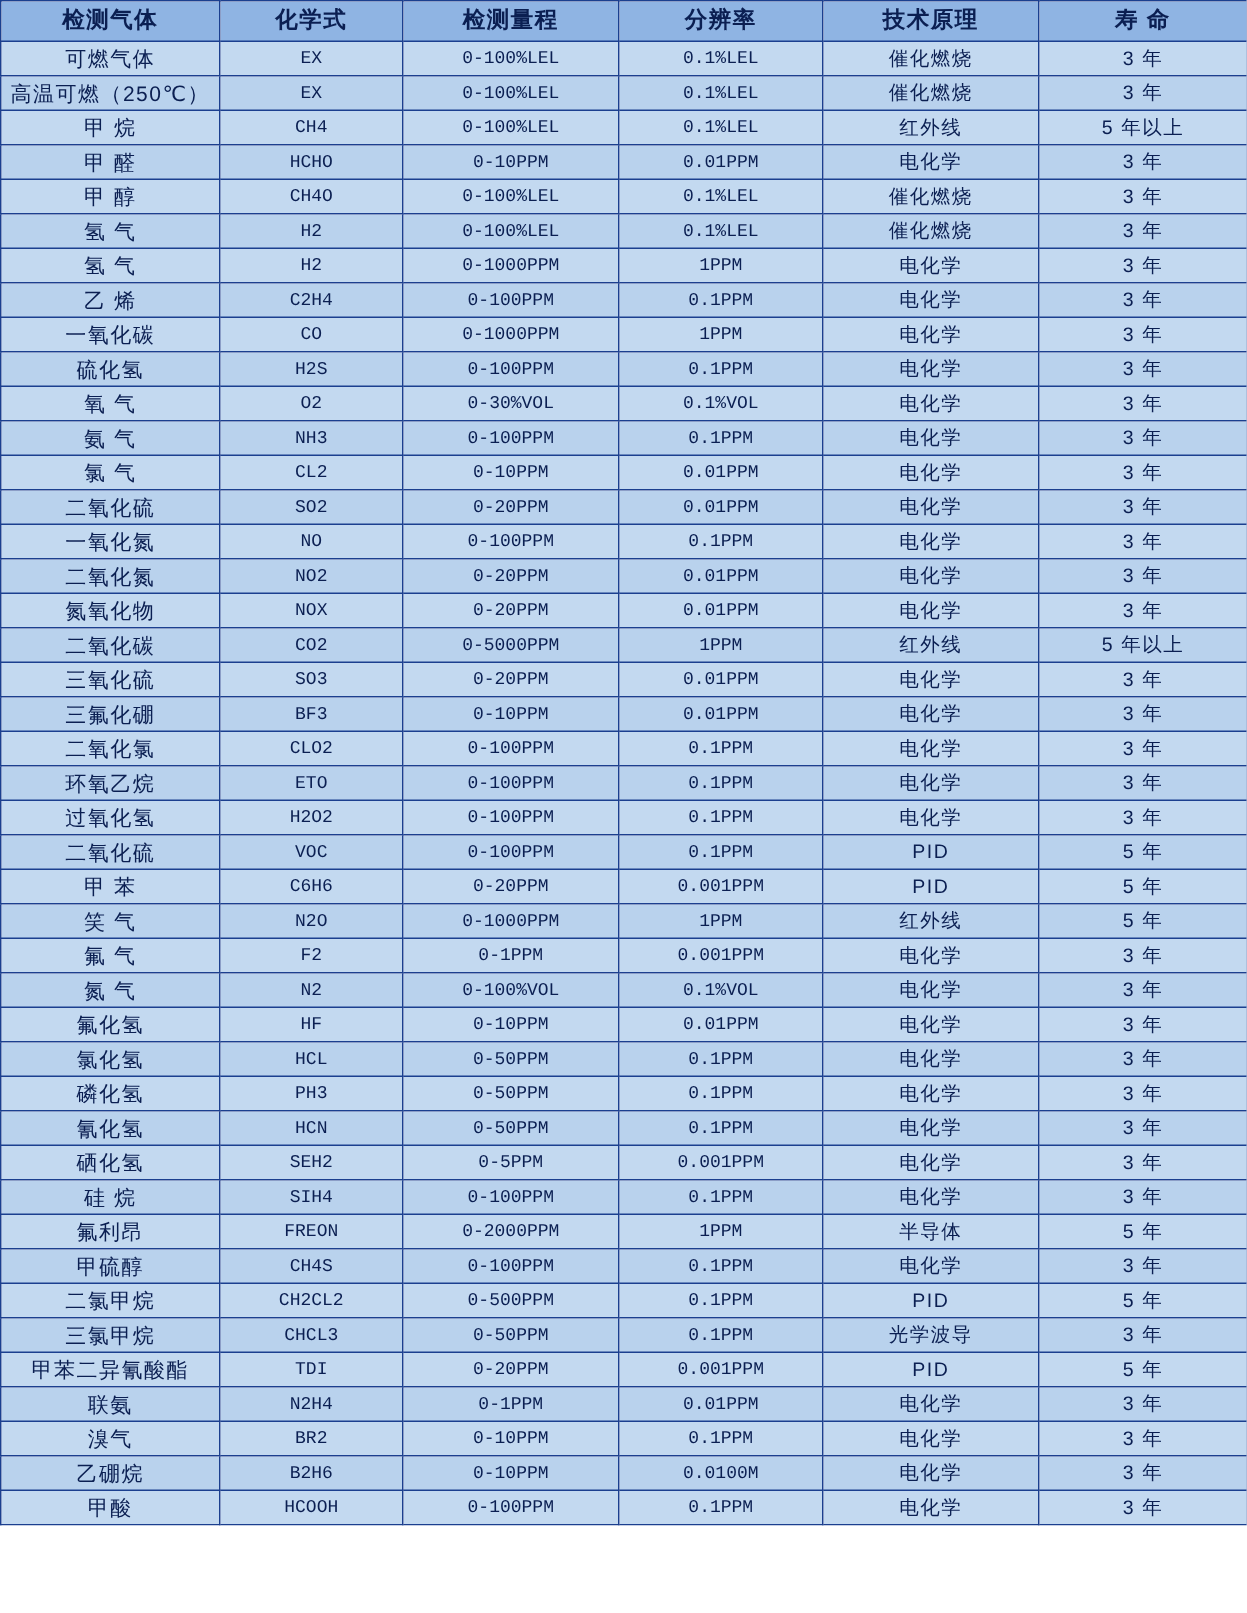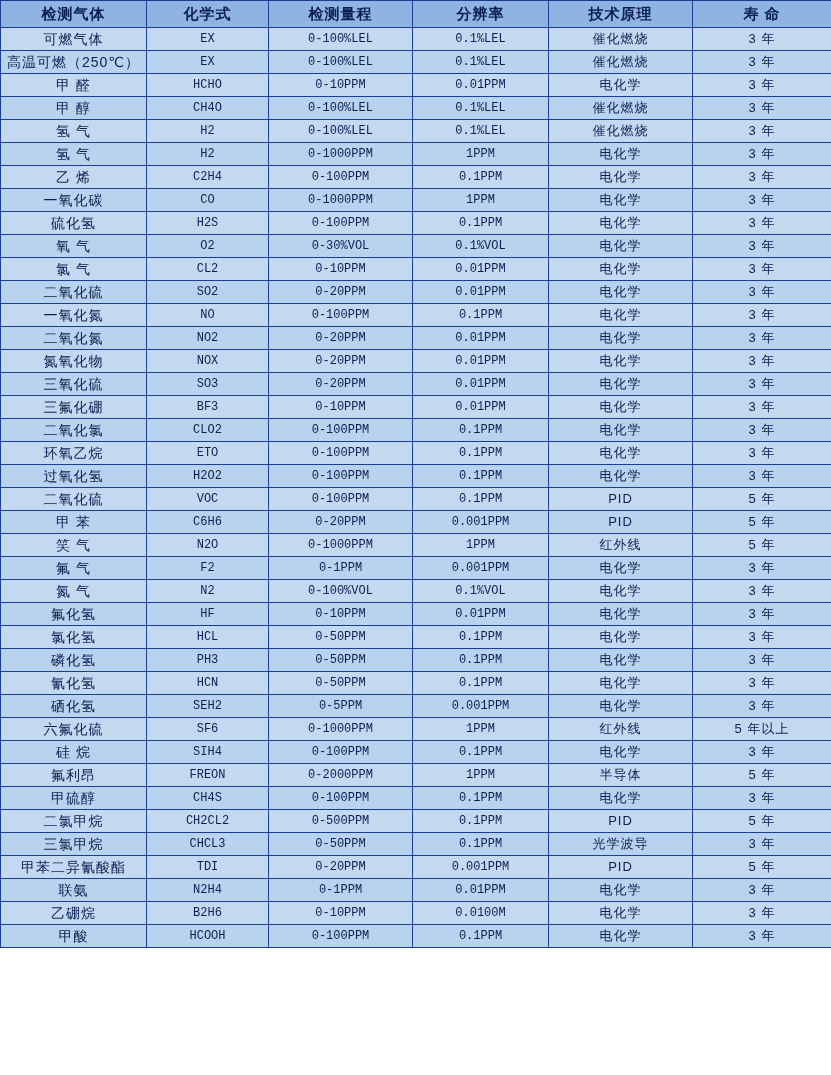--- a/index.html
+++ b/index.html
@@ -99,20 +99,28 @@
       </tr>
       <tr>
         <td class="col-name">高温可燃（250℃）</td>
         <td class="col-formula">EX</td>
         <td class="col-range">0-100%LEL</td>
         <td class="col-res">0.1%LEL</td>
         <td class="col-tech">催化燃烧</td>
         <td class="col-life">3 年</td>
       </tr>
       <tr>
+        <td class="col-name">甲 烷</td>
+        <td class="col-formula">CH4</td>
+        <td class="col-range">0-100%LEL</td>
+        <td class="col-res">0.1%LEL</td>
+        <td class="col-tech">红外线</td>
+        <td class="col-life">5 年以上</td>
+      </tr>
+      <tr>
         <td class="col-name">甲 醛</td>
         <td class="col-formula">HCHO</td>
         <td class="col-range">0-10PPM</td>
         <td class="col-res">0.01PPM</td>
         <td class="col-tech">电化学</td>
         <td class="col-life">3 年</td>
       </tr>
       <tr>
         <td class="col-name">甲 醇</td>
         <td class="col-formula">CH4O</td>
@@ -163,20 +171,28 @@
       </tr>
       <tr>
         <td class="col-name">氧 气</td>
         <td class="col-formula">O2</td>
         <td class="col-range">0-30%VOL</td>
         <td class="col-res">0.1%VOL</td>
         <td class="col-tech">电化学</td>
         <td class="col-life">3 年</td>
       </tr>
       <tr>
+        <td class="col-name">氨 气</td>
+        <td class="col-formula">NH3</td>
+        <td class="col-range">0-100PPM</td>
+        <td class="col-res">0.1PPM</td>
+        <td class="col-tech">电化学</td>
+        <td class="col-life">3 年</td>
+      </tr>
+      <tr>
         <td class="col-name">氯 气</td>
         <td class="col-formula">CL2</td>
         <td class="col-range">0-10PPM</td>
         <td class="col-res">0.01PPM</td>
         <td class="col-tech">电化学</td>
         <td class="col-life">3 年</td>
       </tr>
       <tr>
         <td class="col-name">二氧化硫</td>
         <td class="col-formula">SO2</td>
@@ -201,20 +217,28 @@
         <td class="col-tech">电化学</td>
         <td class="col-life">3 年</td>
       </tr>
       <tr>
         <td class="col-name">氮氧化物</td>
         <td class="col-formula">NOX</td>
         <td class="col-range">0-20PPM</td>
         <td class="col-res">0.01PPM</td>
         <td class="col-tech">电化学</td>
         <td class="col-life">3 年</td>
+      </tr>
+      <tr>
+        <td class="col-name">二氧化碳</td>
+        <td class="col-formula">CO2</td>
+        <td class="col-range">0-5000PPM</td>
+        <td class="col-res">1PPM</td>
+        <td class="col-tech">红外线</td>
+        <td class="col-life">5 年以上</td>
       </tr>
       <tr>
         <td class="col-name">三氧化硫</td>
         <td class="col-formula">SO3</td>
         <td class="col-range">0-20PPM</td>
         <td class="col-res">0.01PPM</td>
         <td class="col-tech">电化学</td>
         <td class="col-life">3 年</td>
       </tr>
       <tr>
@@ -323,28 +347,20 @@
       </tr>
       <tr>
         <td class="col-name">硒化氢</td>
         <td class="col-formula">SEH2</td>
         <td class="col-range">0-5PPM</td>
         <td class="col-res">0.001PPM</td>
         <td class="col-tech">电化学</td>
         <td class="col-life">3 年</td>
       </tr>
       <tr>
-        <td class="col-name">六氟化硫</td>
-        <td class="col-formula">SF6</td>
-        <td class="col-range">0-1000PPM</td>
-        <td class="col-res">1PPM</td>
-        <td class="col-tech">红外线</td>
-        <td class="col-life">5 年以上</td>
-      </tr>
-      <tr>
         <td class="col-name">硅 烷</td>
         <td class="col-formula">SIH4</td>
         <td class="col-range">0-100PPM</td>
         <td class="col-res">0.1PPM</td>
         <td class="col-tech">电化学</td>
         <td class="col-life">3 年</td>
       </tr>
       <tr>
         <td class="col-name">氟利昂</td>
         <td class="col-formula">FREON</td>
@@ -387,20 +403,28 @@
       </tr>
       <tr>
         <td class="col-name">联氨</td>
         <td class="col-formula">N2H4</td>
         <td class="col-range">0-1PPM</td>
         <td class="col-res">0.01PPM</td>
         <td class="col-tech">电化学</td>
         <td class="col-life">3 年</td>
       </tr>
       <tr>
+        <td class="col-name">溴气</td>
+        <td class="col-formula">BR2</td>
+        <td class="col-range">0-10PPM</td>
+        <td class="col-res">0.1PPM</td>
+        <td class="col-tech">电化学</td>
+        <td class="col-life">3 年</td>
+      </tr>
+      <tr>
         <td class="col-name">乙硼烷</td>
         <td class="col-formula">B2H6</td>
         <td class="col-range">0-10PPM</td>
         <td class="col-res">0.0100M</td>
         <td class="col-tech">电化学</td>
         <td class="col-life">3 年</td>
       </tr>
       <tr>
         <td class="col-name">甲酸</td>
         <td class="col-formula">HCOOH</td>

